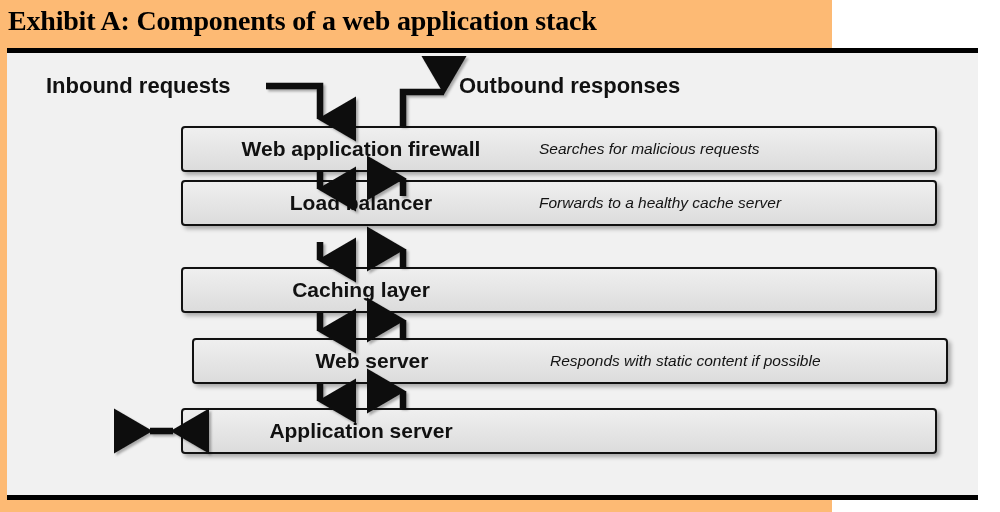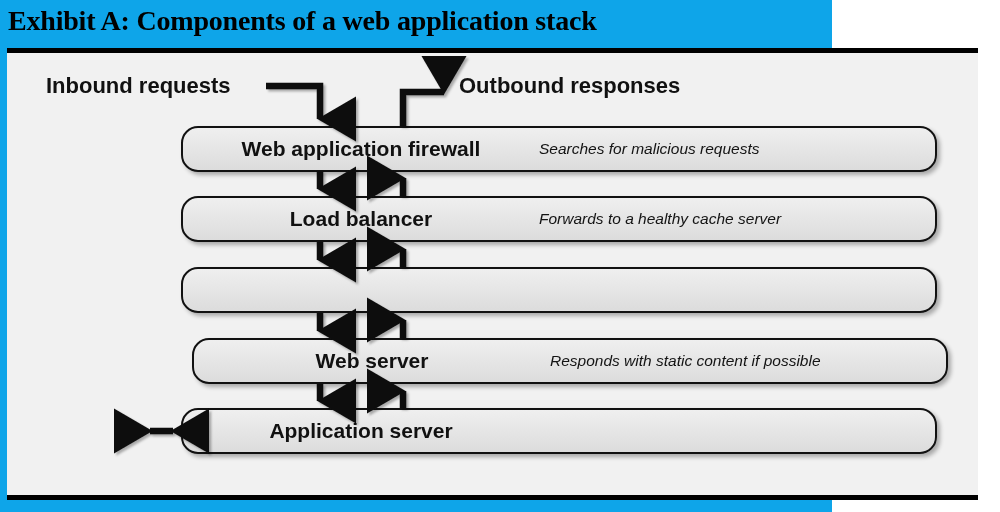--- a/index.html
+++ b/index.html
@@ -11,21 +11,21 @@
     width: 1000px;
     height: 512px;
     font-family: "Liberation Sans", sans-serif;
     overflow: hidden;
   }
 
   #page {
     position: relative;
     width: 832px;
     height: 512px;
-    background: #0ea5e9;
+    background: #fdba74;
   }
 
   
   .exhibit-title {
     position: absolute;
     left: 8px;
     top: 4px;
     width: 960px;
     font-family: "Liberation Serif", serif;
     font-weight: bold;
@@ -76,26 +76,26 @@
   #label-outbound { left: 459px; top: 73px; }
 
   
   .stack-box {
     position: absolute;
     left: 181px;
     width: 756px;
     height: 46px;
     box-sizing: border-box;
     border: 2.5px solid #111111;
-    border-radius: 17px;
+    border-radius: 4px;
     background: linear-gradient(180deg, #efefef 0%, #e6e6e6 48%, #dcdcdc 100%);
     box-shadow: 3px 3px 4px rgba(0,0,0,0.30);
   }
   .box-1 { top: 126px; }
-  .box-2 { top: 196px; padding-left: 32px; }
+  .box-2 { top: 180px; padding-left: 32px; }
   .box-3 { top: 267px; }
   .box-4 { top: 338px; margin-left: 11px; }
   .box-5 { top: 408px; }
 
   .box-title {
     position: absolute;
     left: 0;
     top: 0;
     width: 356px;
     height: 100%;
@@ -177,20 +177,21 @@
     <div class="box-title">Web application firewall</div>
     <div class="box-desc">Searches for malicious requests</div>
   </div>
 
   <div class="stack-box box-2">
     <div class="box-title">Load balancer</div>
     <div class="box-desc">Forwards to a healthy cache server</div>
   </div>
 
   <div class="stack-box box-3">
+    <div class="box-title">Caching layer</div>
   </div>
 
   <div class="stack-box box-4">
     <div class="box-title">Web server</div>
     <div class="box-desc">Responds with static content if possible</div>
   </div>
 
   <div class="stack-box box-5">
     <div class="box-title">Application server</div>
   </div>

